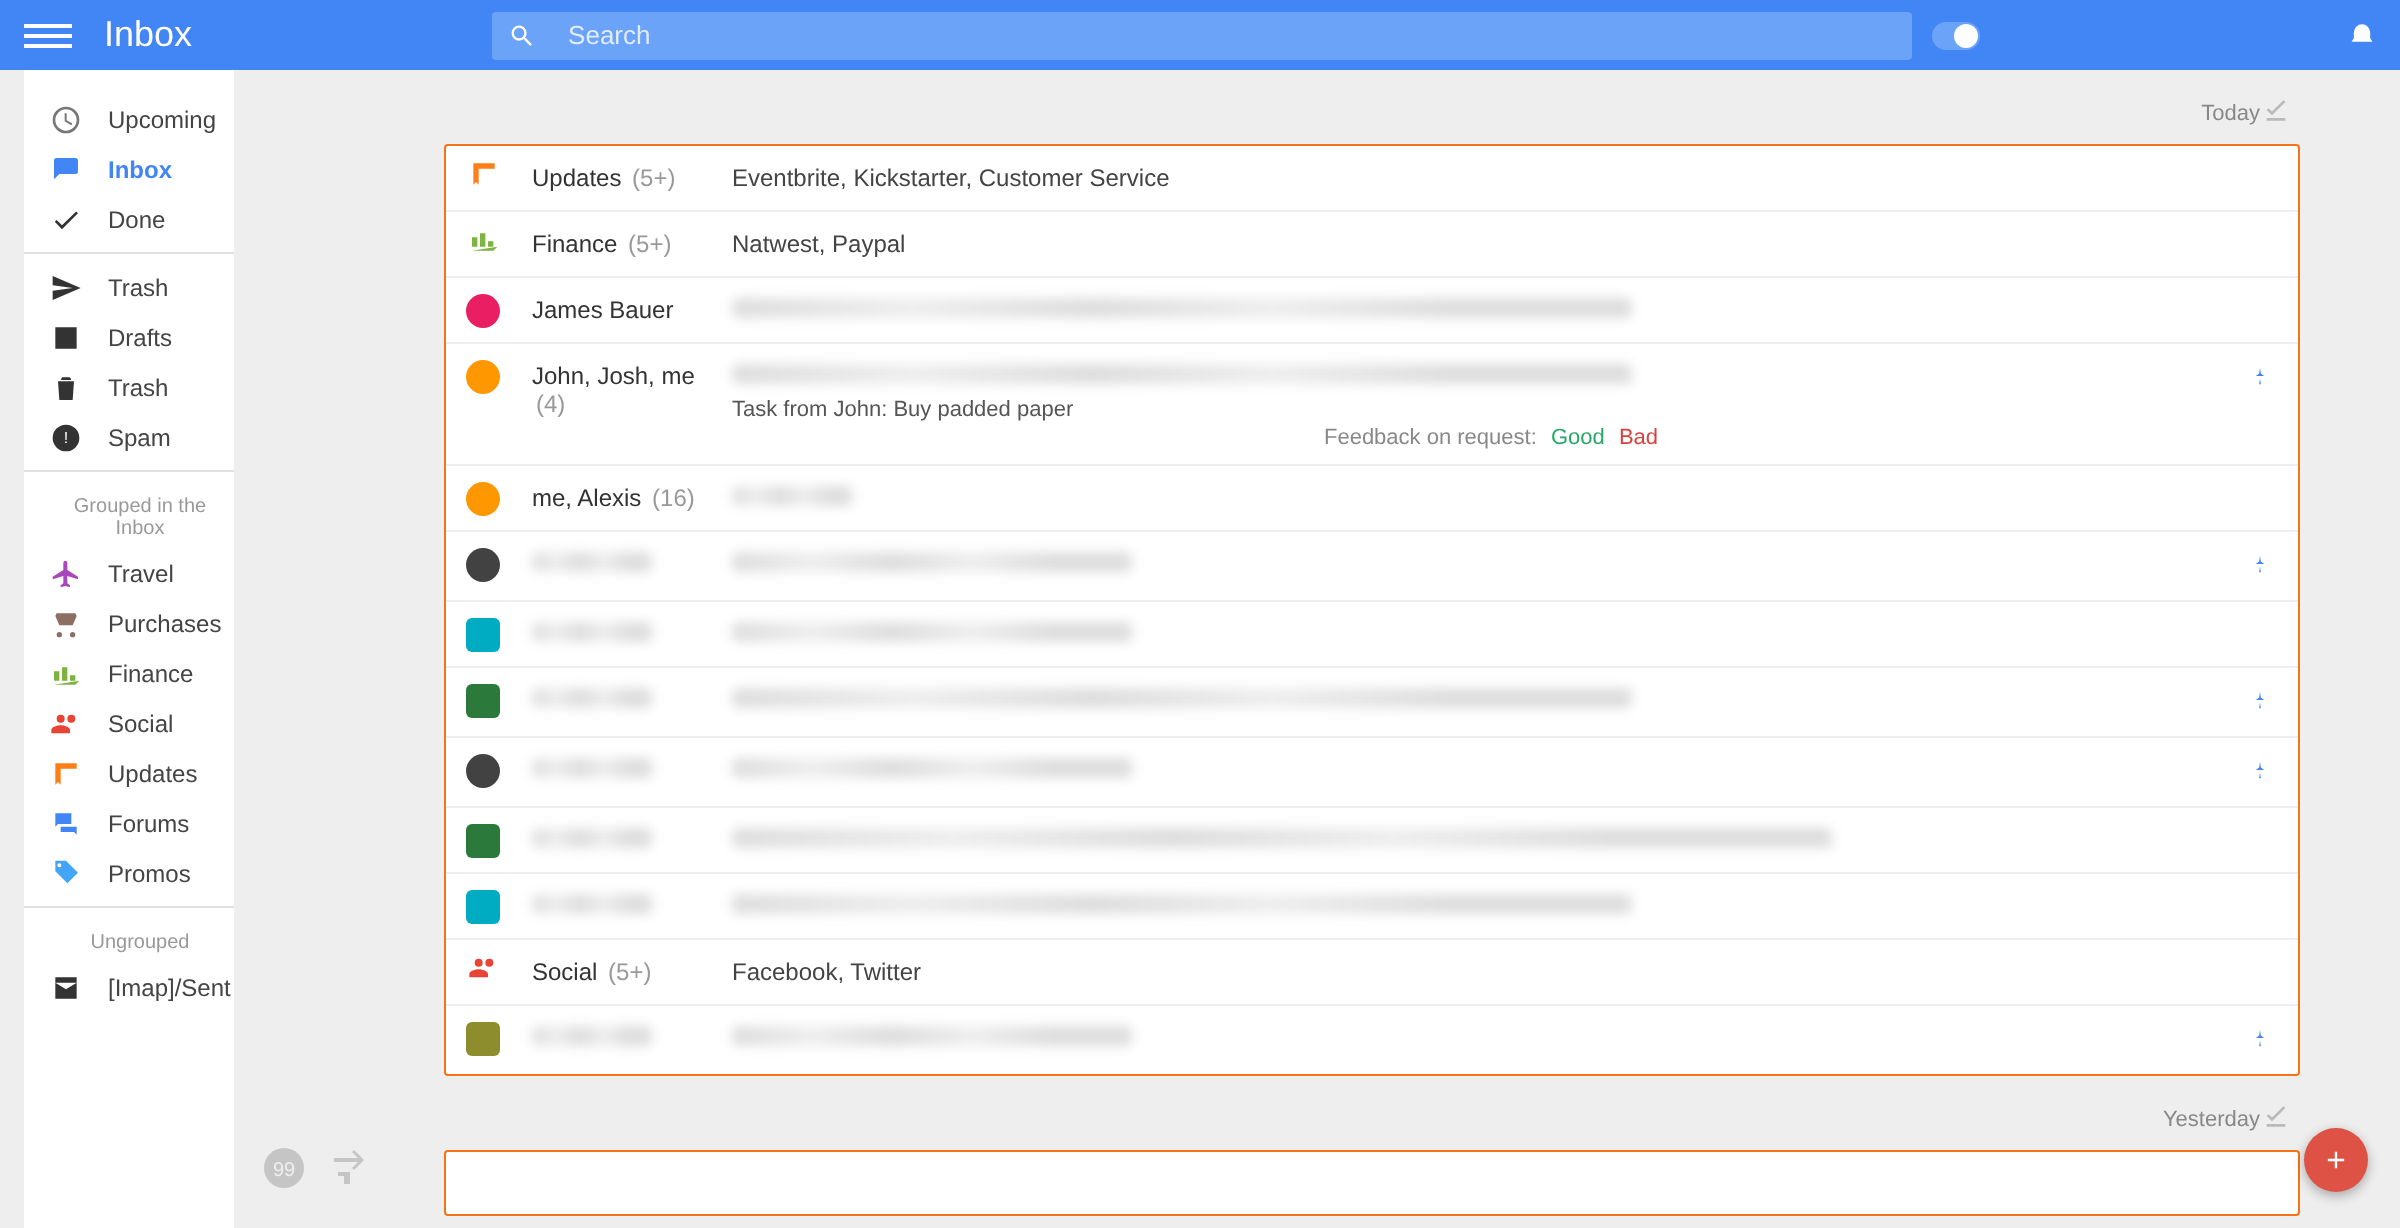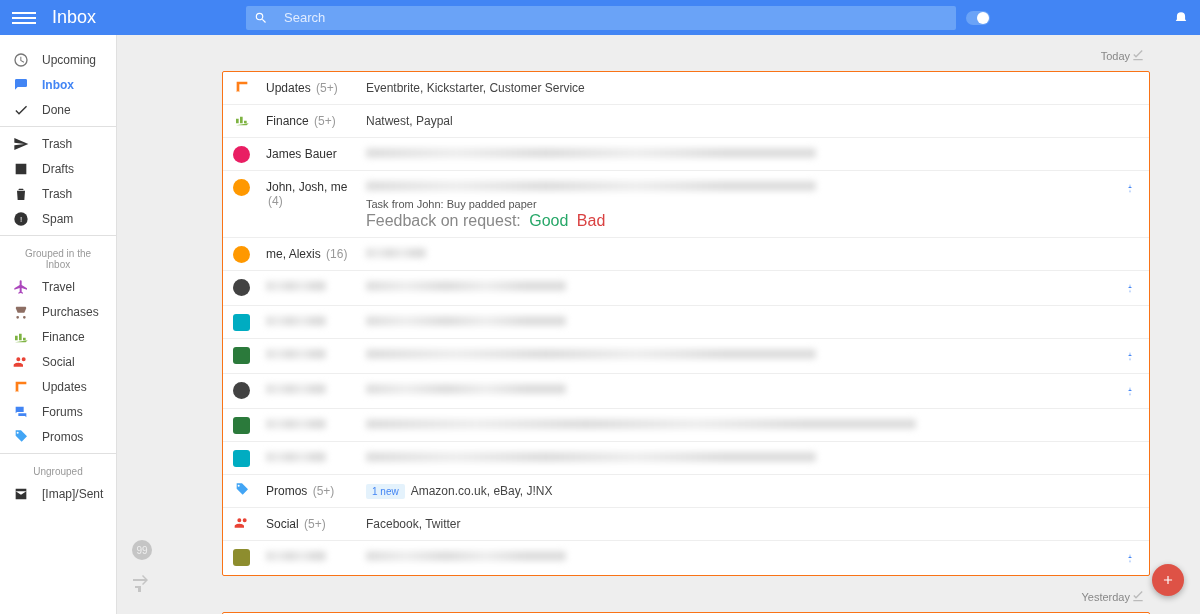--- a/index.html
+++ b/index.html
@@ -11,21 +11,21 @@
 .app-title { color: #fff; font-size: 18px; font-weight: 400; margin-right: 150px; }
 .search-box { background: #6aa3f7; height: 24px; width: 710px; display: flex; align-items: center; border-radius: 2px; padding: 0 8px; }
 .search-box svg { margin-right: 16px; }
 .search-box input { background: transparent; border: none; outline: none; color: #fff; font-size: 13px; flex: 1; }
 .search-box input::placeholder { color: #e0ecff; }
 .pin-toggle { margin-left: 10px; width: 24px; height: 14px; background: #6aa3f7; border-radius: 7px; position: relative; cursor: pointer; }
 .pin-toggle::after { content: ''; position: absolute; right: 1px; top: 1px; width: 12px; height: 12px; background: #fff; border-radius: 50%; }
 .header-spacer { flex: 1; }
 .notif { width: 14px; height: 14px; fill: #fff; }
 
-.sidebar { position: absolute; top: 35px; left: 0; width: 117px; height: 579px; background: #fff; border-right: 1px solid #e0e0e0; overflow-y: auto; }
+.sidebar { position: absolute; top: 35px; left: 12px; width: 117px; height: 579px; background: #fff; border-right: 1px solid #e0e0e0; overflow-y: auto; }
 .sidebar::-webkit-scrollbar { width: 8px; }
 .sidebar::-webkit-scrollbar-thumb { background: #ccc; }
 .sb-item { display: flex; align-items: center; height: 25px; padding: 0 12px; cursor: pointer; font-size: 12px; color: #444; }
 .sb-item .ico { width: 18px; height: 18px; margin-right: 12px; display: flex; align-items: center; justify-content: center; }
 .sb-item.active { color: #4285f4; font-weight: bold; }
 .sb-item.active .ico svg { fill: #4285f4; }
 .sb-divider { height: 1px; background: #e0e0e0; margin: 4px 0; }
 .sb-section { font-size: 10px; color: #999; padding: 8px 12px 4px; text-align: center; }
 .sb-top { padding-top: 12px; }
 
@@ -47,29 +47,29 @@
 .row .pin { width: 14px; flex-shrink: 0; padding-top: 2px; }
 .row .pin svg { fill: #4285f4; width: 10px; height: 12px; }
 
 .blur { filter: blur(3px); color: #ccc; background: linear-gradient(90deg,#ddd 0%,#eee 20%,#ddd 40%,#eee 60%,#ddd 80%); height:10px; border-radius:3px; display:inline-block; }
 .blur.short { width: 60px; }
 .blur.med { width: 200px; }
 .blur.long { width: 450px; }
 .blur.xlong { width: 550px; }
 
 .task-line { font-size: 11px; color: #555; margin-top: 4px; }
-.fb-line { font-size: 16px; color: #888; margin-top: 2px; }
+.fb-line { font-size: 11px; color: #888; margin-top: 2px; text-align: center; }
 .fb-good { color: #27a768; margin: 0 4px; }
 .fb-bad { color: #d94141; }
 .newbadge { background: #e4f2fc; color: #4285f4; font-size: 10px; padding: 2px 6px; border-radius: 2px; margin-right: 6px; }
 
 .fab { position: fixed; bottom: 18px; right: 16px; width: 32px; height: 32px; background: #de5246; border-radius: 50%; display: flex; align-items: center; justify-content: center; box-shadow: 0 2px 6px rgba(0,0,0,0.3); cursor: pointer; }
 .fab svg { fill: #fff; width: 14px; height: 14px; }
 
-.hangouts { position: fixed; left: 130px; bottom: 18px; display: flex; flex-direction: column; gap: 10px; }
+.hangouts { position: fixed; left: 130px; bottom: 18px; display: flex; flex-direction: row; gap: 10px; }
 .hangouts div { width: 24px; height: 24px; opacity: 0.4; cursor: pointer; }
 
 .av-pink { background: #e91e63; }
 .av-orange { background: #ff9800; }
 .av-olive { background: #8d8d2e; border-radius: 3px !important; }
 .av-green { background: #2b7a3b; border-radius: 3px !important; }
 .av-cyan { background: #00acc1; border-radius: 3px !important; }
 .av-dark { background: #424242; }
 .ico-updates { color: #ff7e17; }
 .ico-finance { color: #7eb342; }
@@ -325,30 +325,20 @@
           <div class="pin"></div>
         </div>
         <div class="row">
           <div class="avatar av-cyan"></div>
           <div class="sender-col"><span class="blur short"></span></div>
           <div class="content-col"><span class="blur long"></span></div>
           <div class="pin"></div>
         </div>
         <div class="row">
           <div class="avatar" style="background:transparent">
-            <span class="ico-promos"><svg class="iconfill" viewBox="0 0 24 24" fill="#42a5f5">
-                <path d="M21 11l-9-9H4v8l9 9zM7 7a1.5 1.5 0 110-3 1.5 1.5 0 010 3z"></path>
-              </svg></span>
-          </div>
-          <div class="sender-col"><span>Promos</span> <span class="count">(5+)</span></div>
-          <div class="content-col"><span class="newbadge">1 new</span><span class="subject">Amazon.co.uk, eBay, J!NX</span></div>
-          <div class="pin"></div>
-        </div>
-        <div class="row">
-          <div class="avatar" style="background:transparent">
             <span class="ico-social"><svg class="iconfill" viewBox="0 0 24 24" fill="#e94335">
                 <path d="M16 11a3 3 0 100-6 3 3 0 000 6zm-8 0a3 3 0 100-6 3 3 0 000 6zm0 2c-2.3 0-7 1.2-7 3.5V19h14v-2.5c0-2.3-4.7-3.5-7-3.5z"></path>
               </svg></span>
           </div>
           <div class="sender-col"><span>Social</span> <span class="count">(5+)</span></div>
           <div class="content-col"><span class="subject">Facebook, Twitter</span></div>
           <div class="pin"></div>
         </div>
         <div class="row">
           <div class="avatar av-olive"></div>

